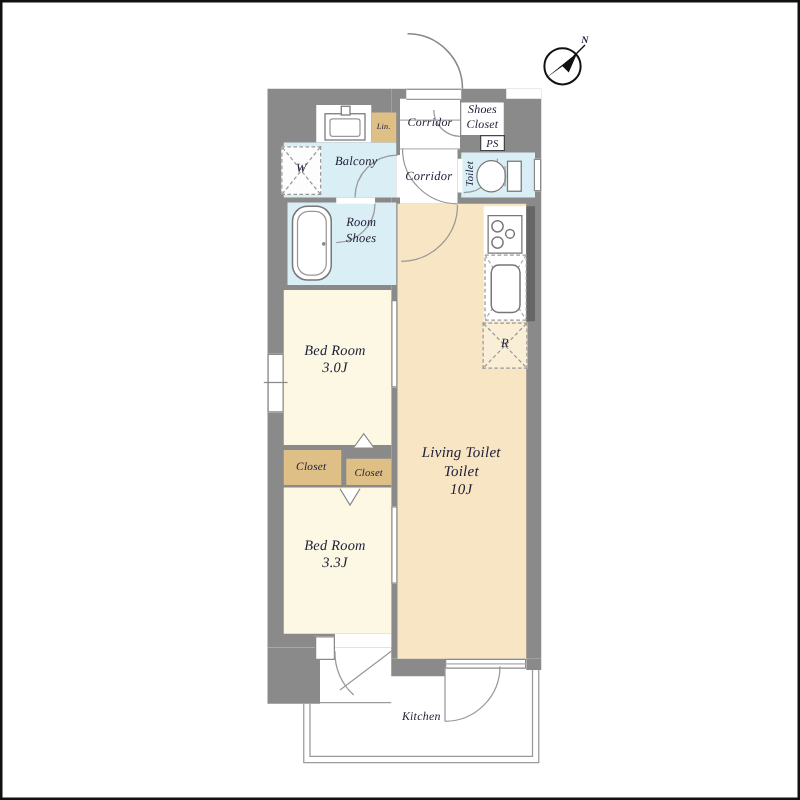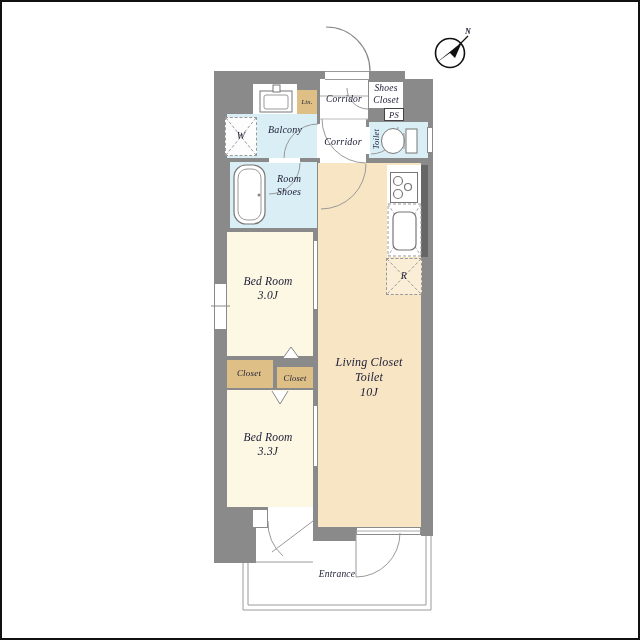--- a/index.html
+++ b/index.html
@@ -157,21 +157,21 @@
     <div>Bed Room</div>
     <div>3.0J</div>
   </div>
   <div class="lbl" style="left:249px;top:374px;font-size:9px;">Closet</div>
   <div class="lbl" style="left:295px;top:378px;font-size:8.5px;">Closet</div>
   <div class="lbl" style="left:268px;top:444px;font-size:11.5px;">
     <div>Bed Room</div>
     <div>3.3J</div>
   </div>
   <div class="lbl" style="left:369px;top:377px;font-size:12px;">
-    <div>Living Closet</div>
+    <div>Living Toilet</div>
     <div>Toilet</div>
     <div>10J</div>
   </div>
   <div class="lbl" style="left:404px;top:276px;font-size:10px;">R</div>
-  <div class="lbl" style="left:337px;top:575px;font-size:9.5px;">Entrance</div>
+  <div class="lbl" style="left:337px;top:575px;font-size:9.5px;">Kitchen</div>
   <div class="lbl" style="left:468px;top:32px;font-size:8px;font-weight:bold;">N</div>
 
 </div>
 
 </body></html>

